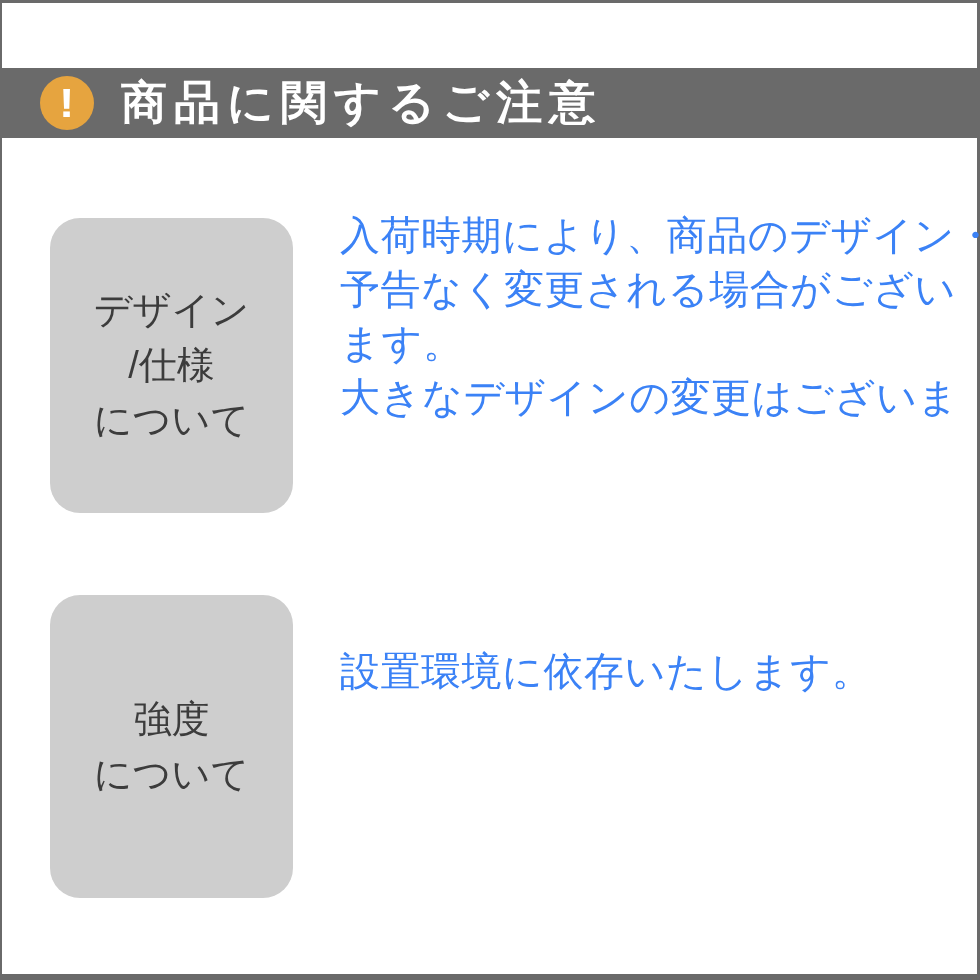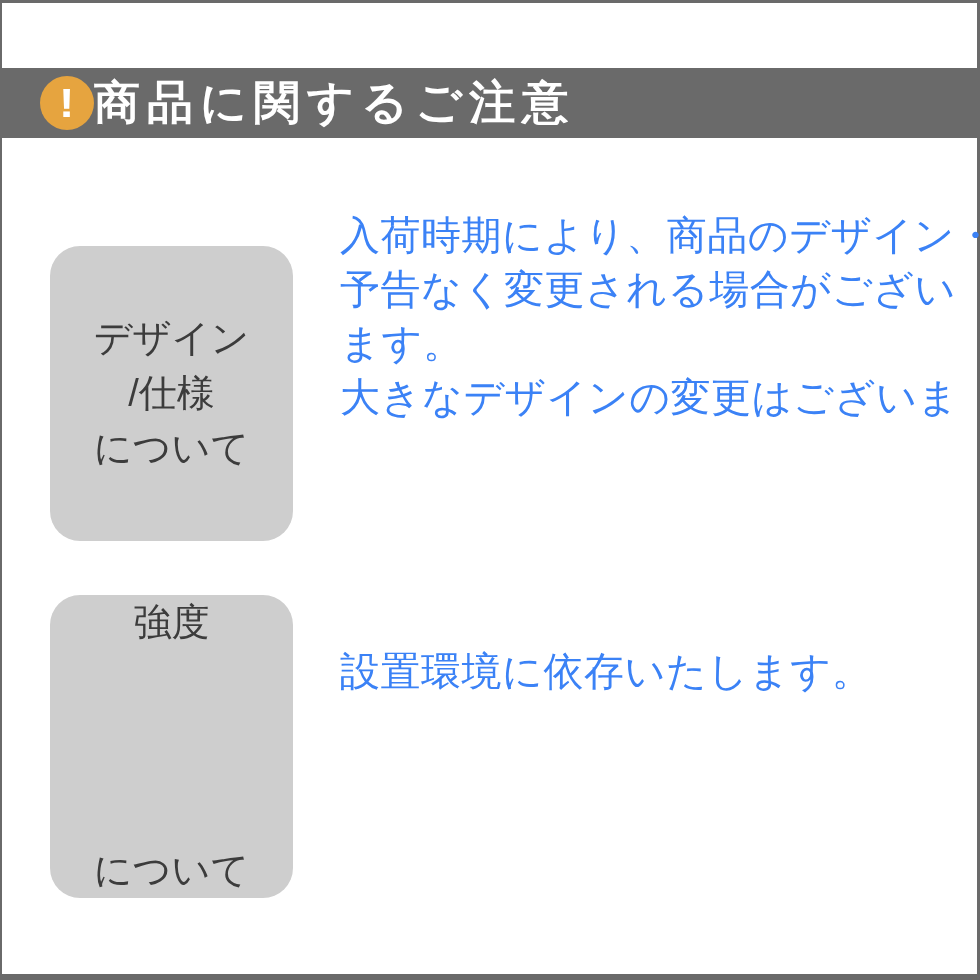--- a/index.html
+++ b/index.html
@@ -42,42 +42,43 @@
     font-weight: bold;
     font-size: 40px;
     line-height: 1;
     transform: scaleX(1.15);
   }
   .header-title {
     color: #ffffff;
     font-weight: bold;
     font-size: 46px;
     letter-spacing: 7px;
+    margin-left: 27px;
     white-space: nowrap;
   }
   .label-box {
     position: absolute;
     left: 48px;
     width: 243px;
     background: #cecece;
     border-radius: 30px;
     display: flex;
     flex-direction: column;
     align-items: center;
     justify-content: center;
     text-align: center;
   }
   .label-box .label-line {
     color: #3c3c3c;
     font-size: 38px;
     line-height: 55px;
     white-space: nowrap;
   }
-  #label-box-1 { top: 215px; height: 295px; margin-top: 28px; }
-  #label-box-2 { top: 592px; height: 303px; justify-content: space-between; }
+  #label-box-1 { top: 215px; height: 295px; }
+  #label-box-2 { top: 592px; height: 303px; }
   .body-text {
     position: absolute;
     left: 338px;
     width: 625px;
     color: #3b82f6;
   }
   .body-text .body-line {
     font-size: 40px;
     line-height: 54px;
     letter-spacing: 0.5px;

